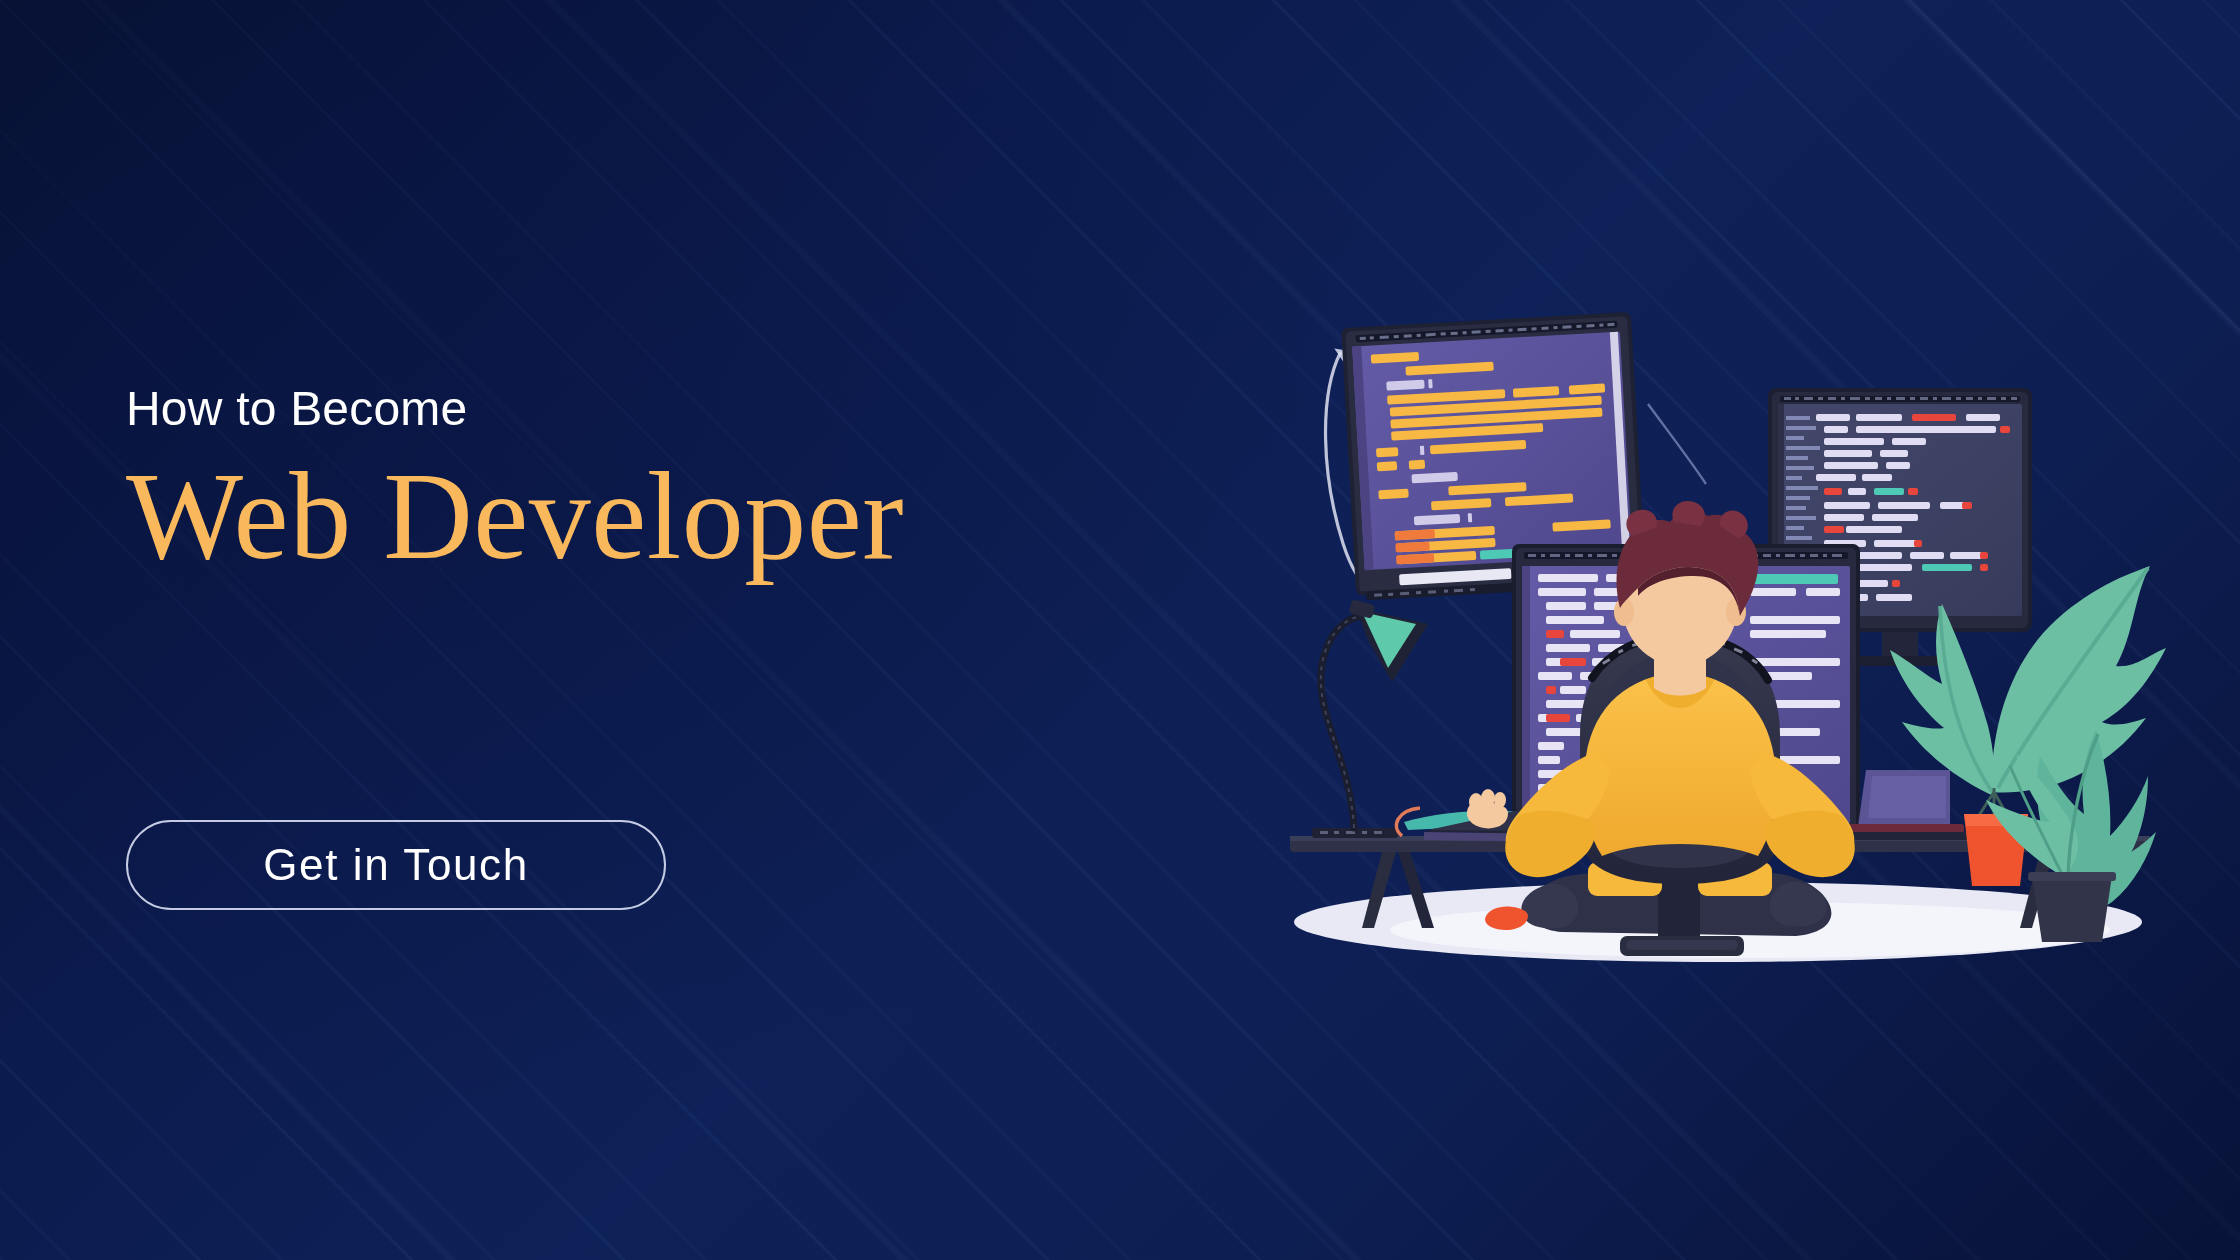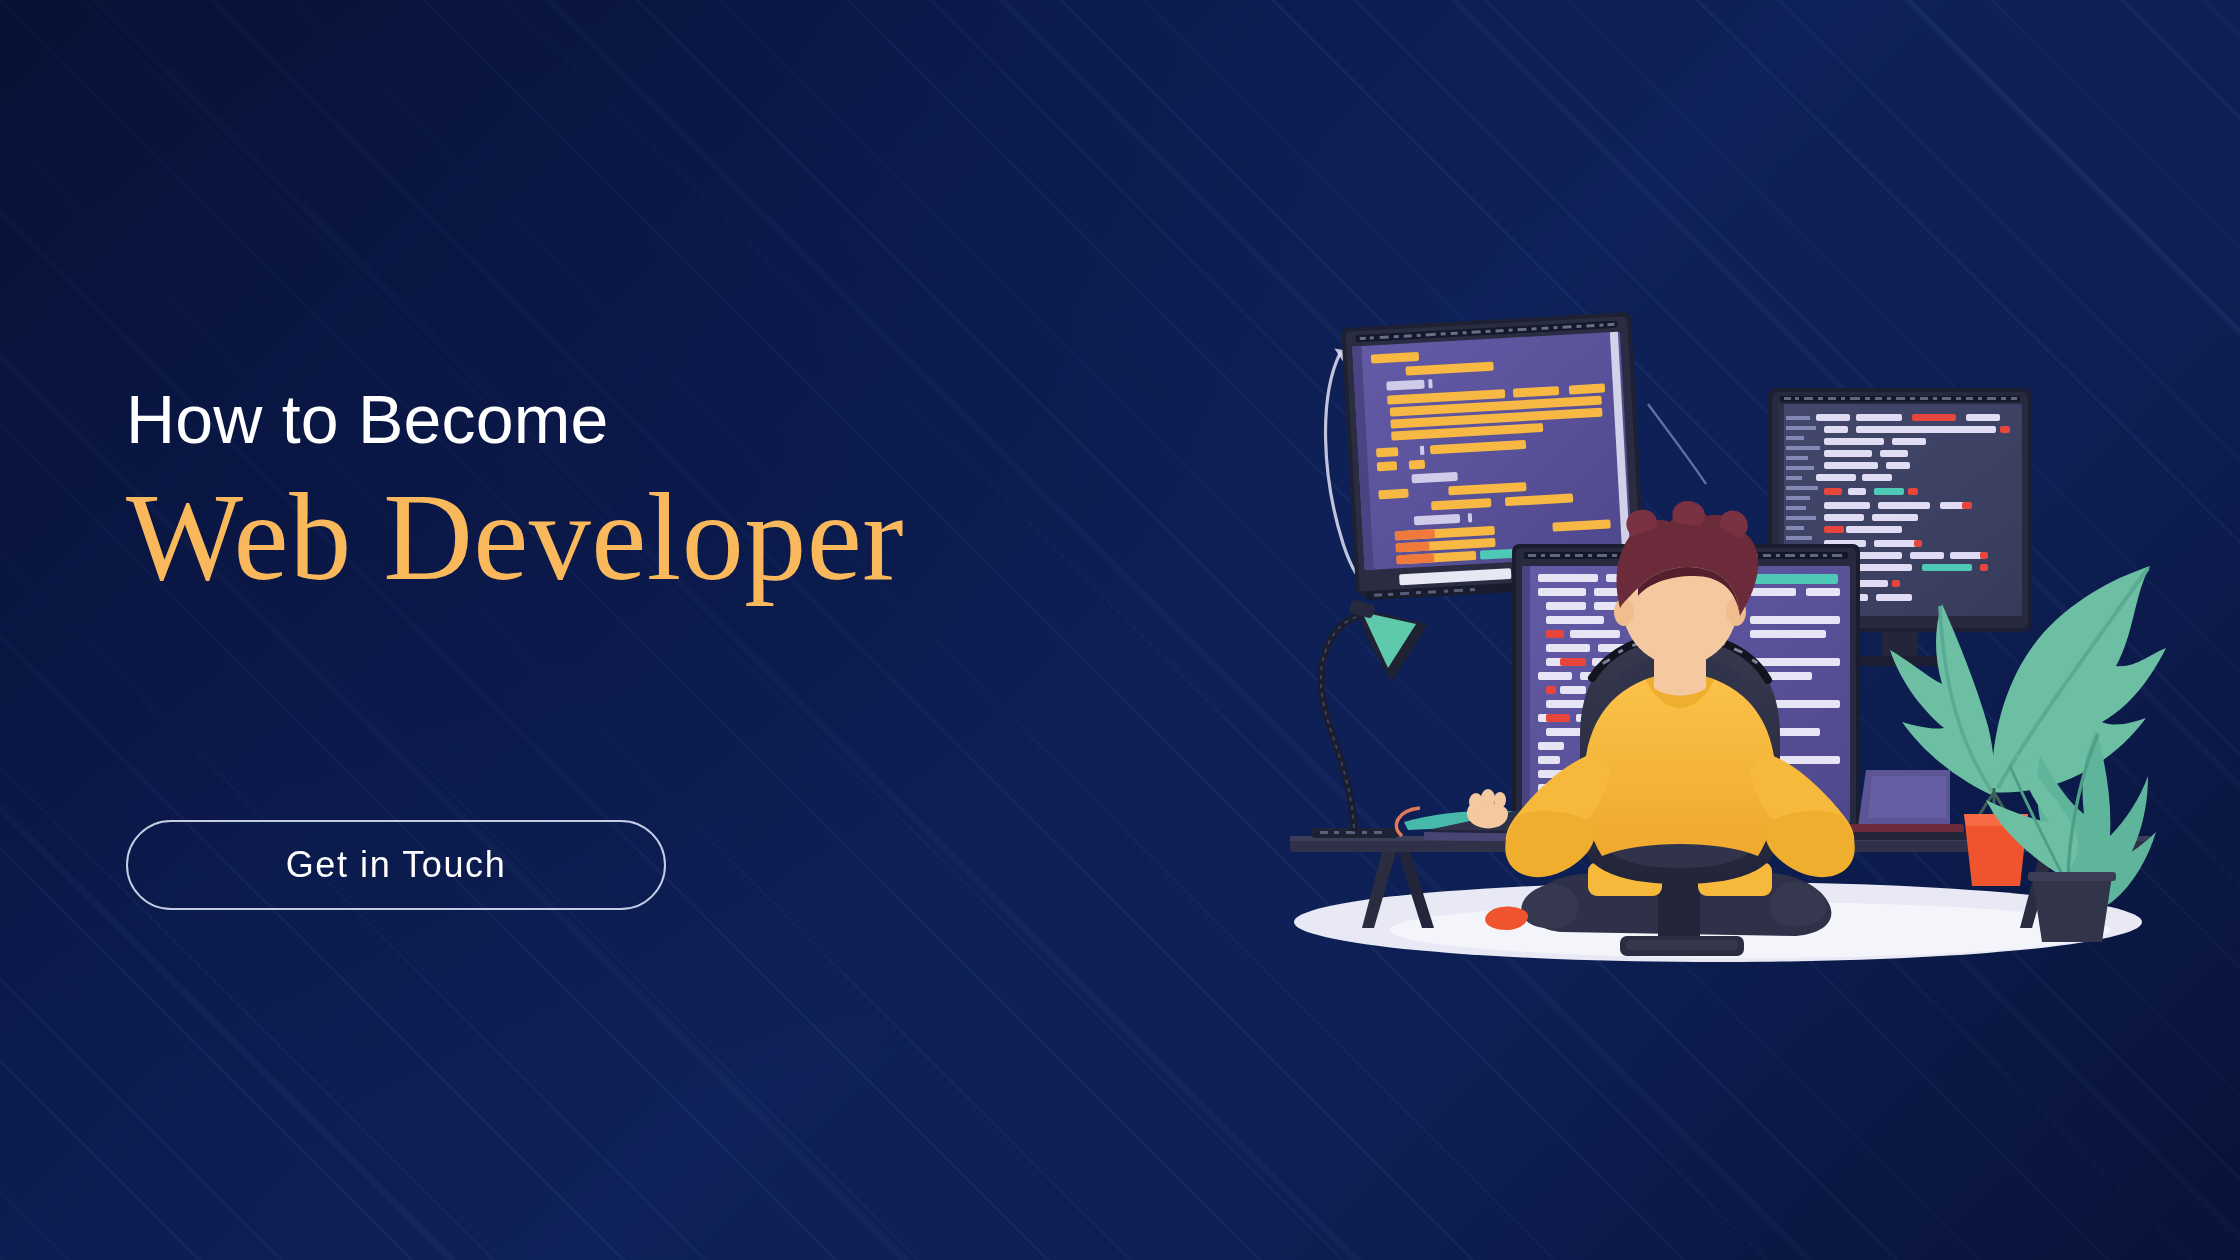--- a/index.html
+++ b/index.html
@@ -63,21 +63,21 @@
   
   .copy{
     position:absolute;
     left:126px;top:384px;
     width:1050px;
   }
   .eyebrow{
     color:#ffffff;
     font-family:"Liberation Sans", sans-serif;
     font-weight:300;
-    font-size:68px;
+    font-size:48px;
     line-height:1.05;
     letter-spacing:0.2px;
     margin:0;
     white-space:nowrap;
   }
   .headline{
     margin:16px 0 0 0;
     color:#F9B85C;
     font-family:Liberation Serif, serif;
     font-weight:400;
@@ -90,21 +90,21 @@
   .cta{
     position:absolute;
     left:126px;top:820px;
     width:540px;height:90px;
     border:2px solid rgba(222,228,248,0.88);
     border-radius:999px;
     background:transparent;
     color:#ffffff;
     font-family:"Liberation Sans", sans-serif;
     font-weight:400;
-    font-size:36px;
+    font-size:44px;
     letter-spacing:1.6px;
     display:flex;align-items:center;justify-content:center;
     cursor:pointer;
     box-sizing:border-box;
     padding:0;
   }
 
   
   .art{
     position:absolute;

